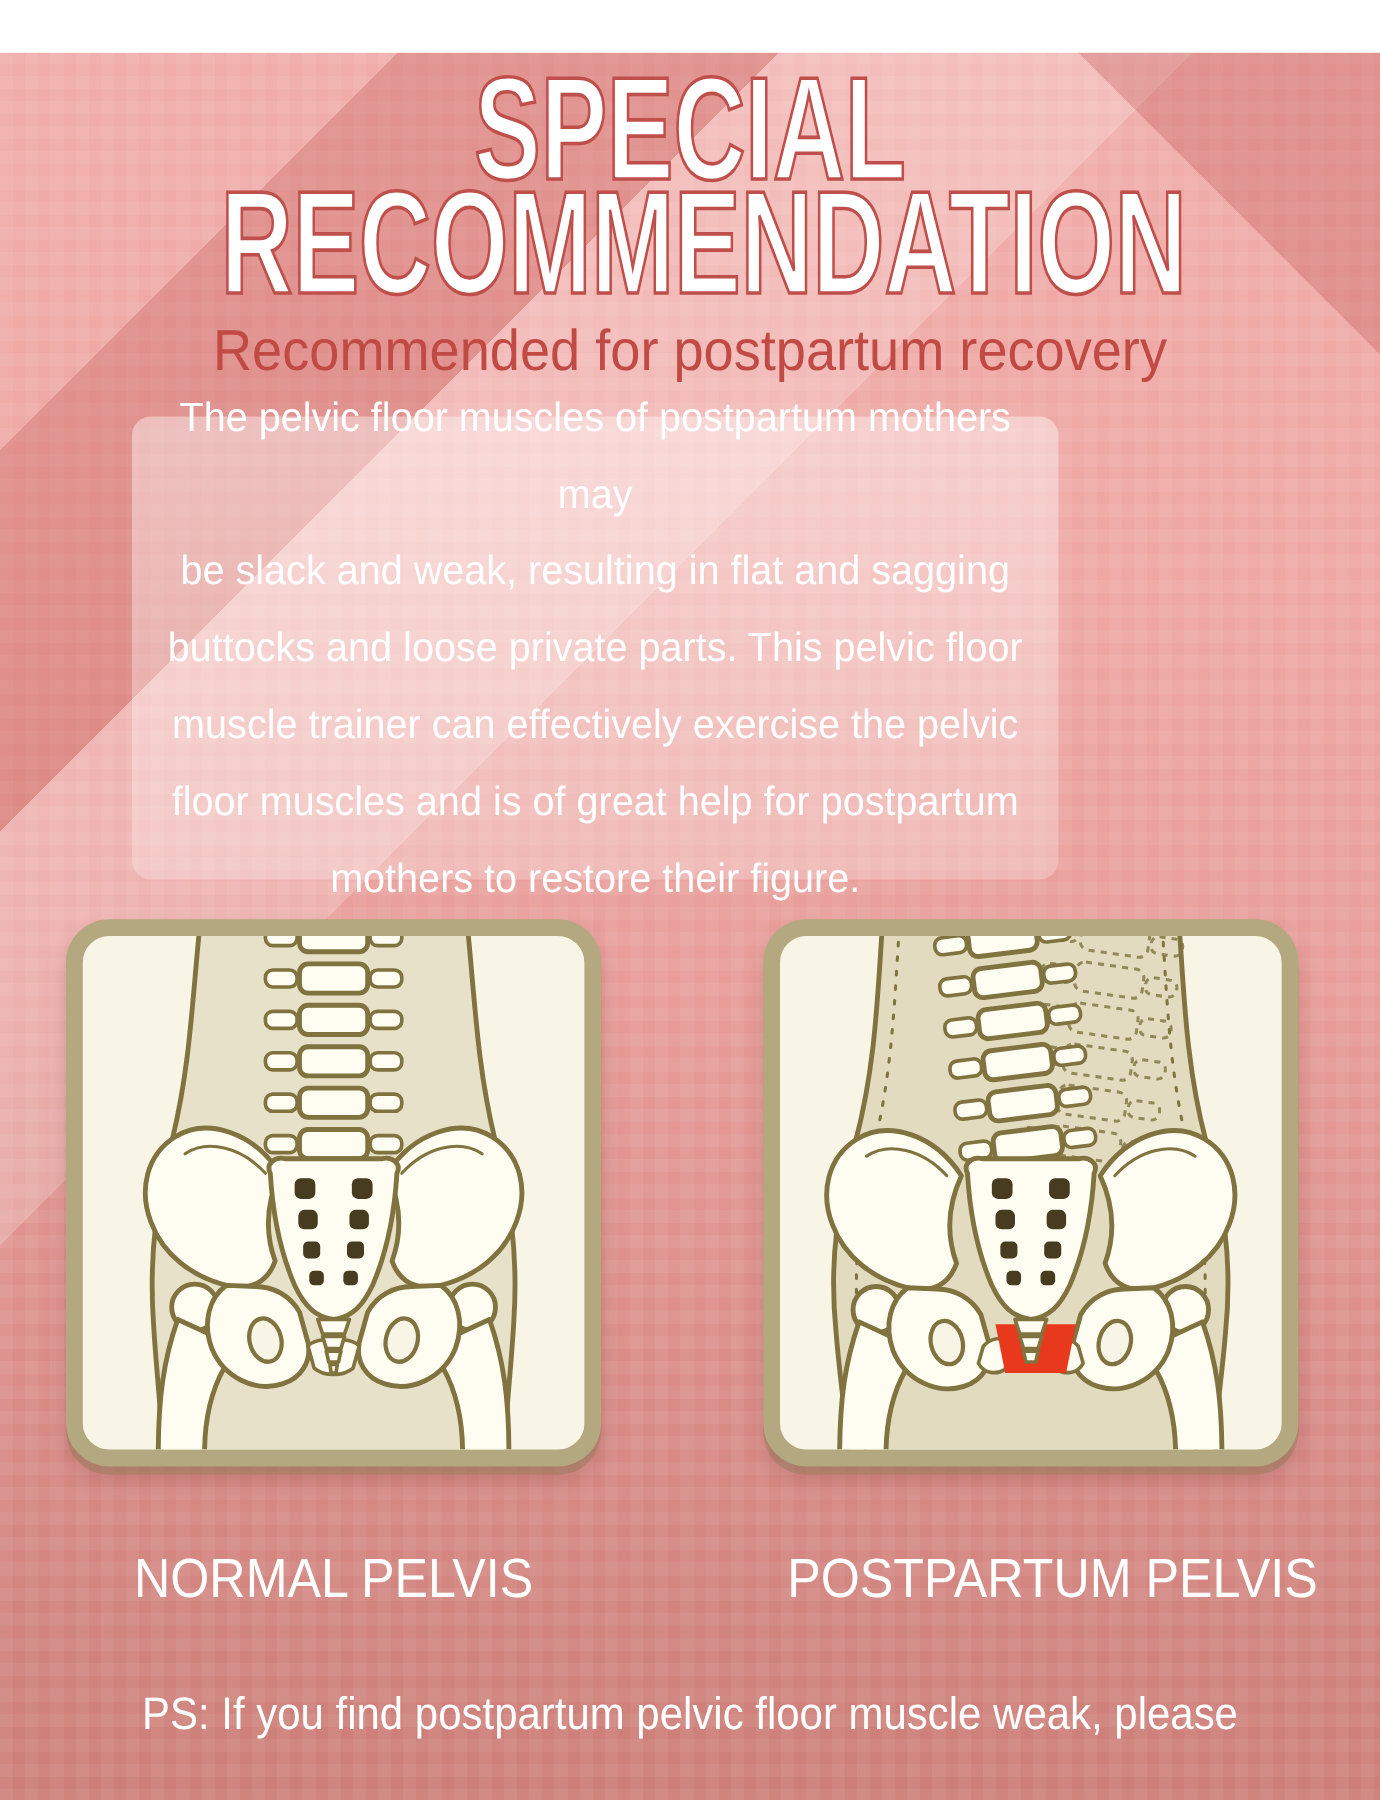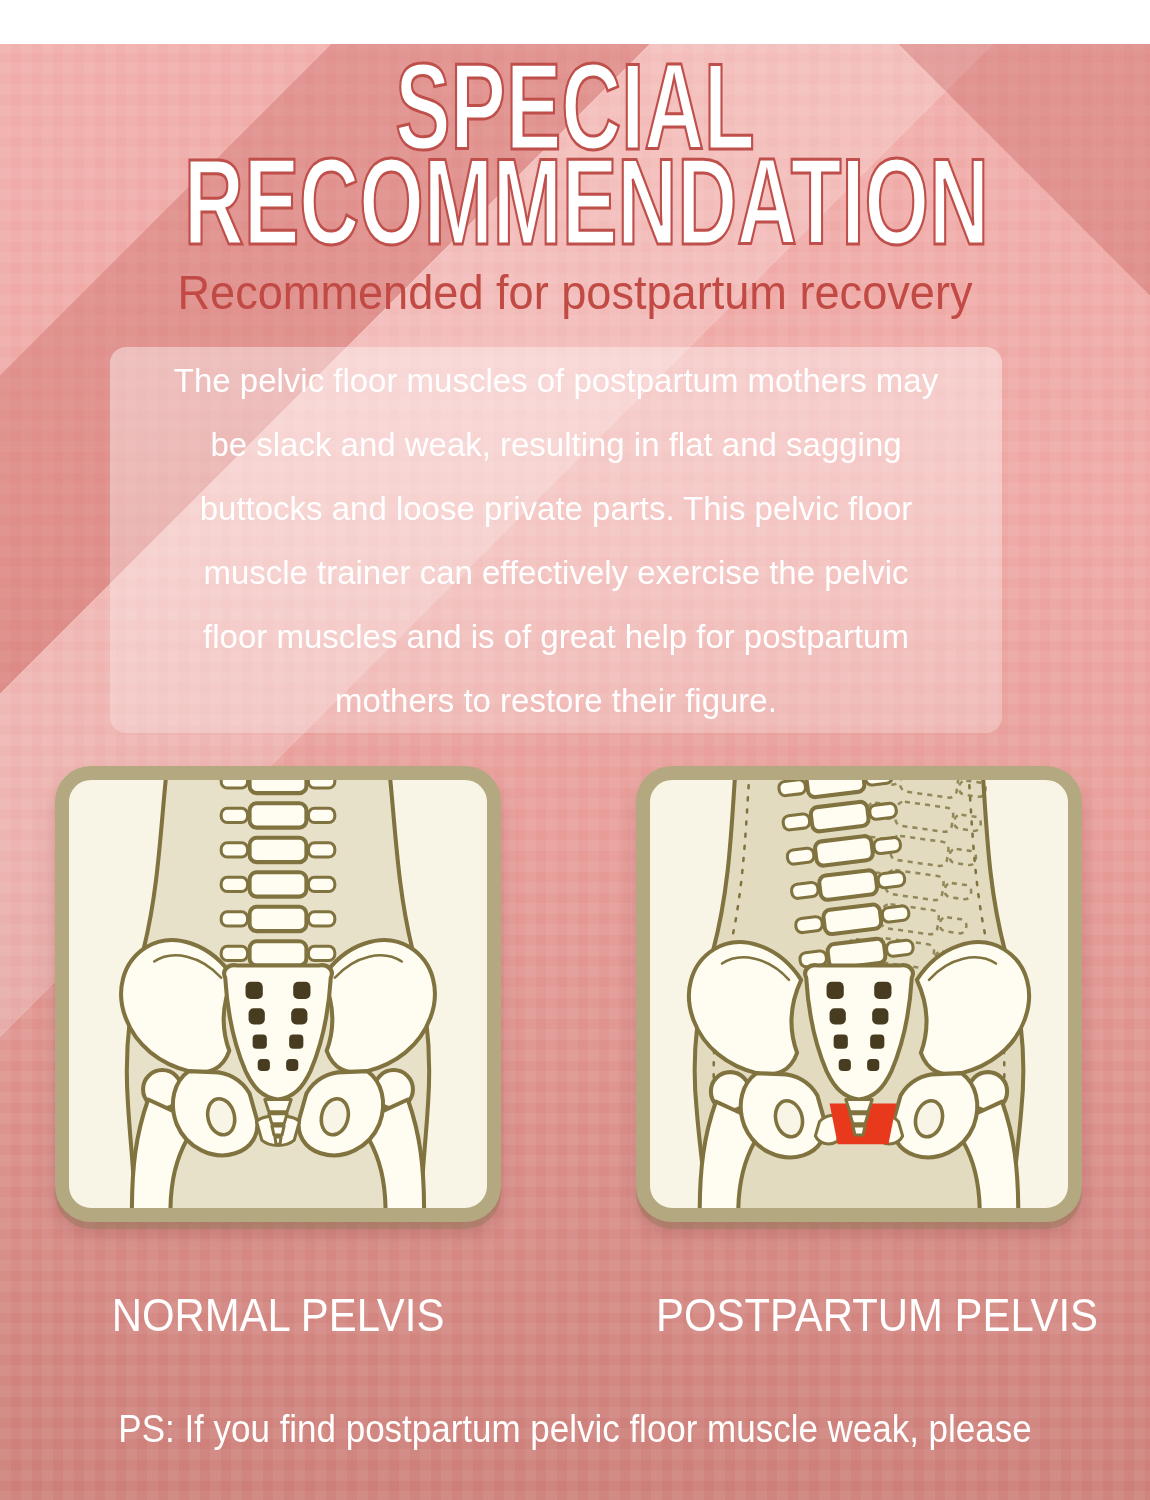--- a/index.html
+++ b/index.html
@@ -22,21 +22,21 @@
     text-shadow:0 0 2px var(--title-outline,#bf4f4a);
     white-space:nowrap;
   }
   .line1{margin-top:16px;}
   .subtitle{
     margin-top:18px; font-size:48px; line-height:50px;
     color:var(--subtitle-red,#c14a45);
     transform:scaleX(.94); transform-origin:50% 50%; white-space:nowrap;
   }
   .intro-panel{
-    position:absolute; left:110px; top:303px; width:892px; height:386px;
+    position:absolute; left:110px; top:303px; width:772px; height:386px;
     border-radius:16px;
     background:linear-gradient(180deg, rgba(255,255,255,.42), rgba(255,255,255,.25));
     display:flex; align-items:center; justify-content:center;
   }
   .intro-text{
     margin:0; white-space:pre-line; text-align:center; color:#fff;
     font-size:34px; line-height:64px;
     transform:scaleX(.97); transform-origin:50% 50%;
   }
   .panel{

